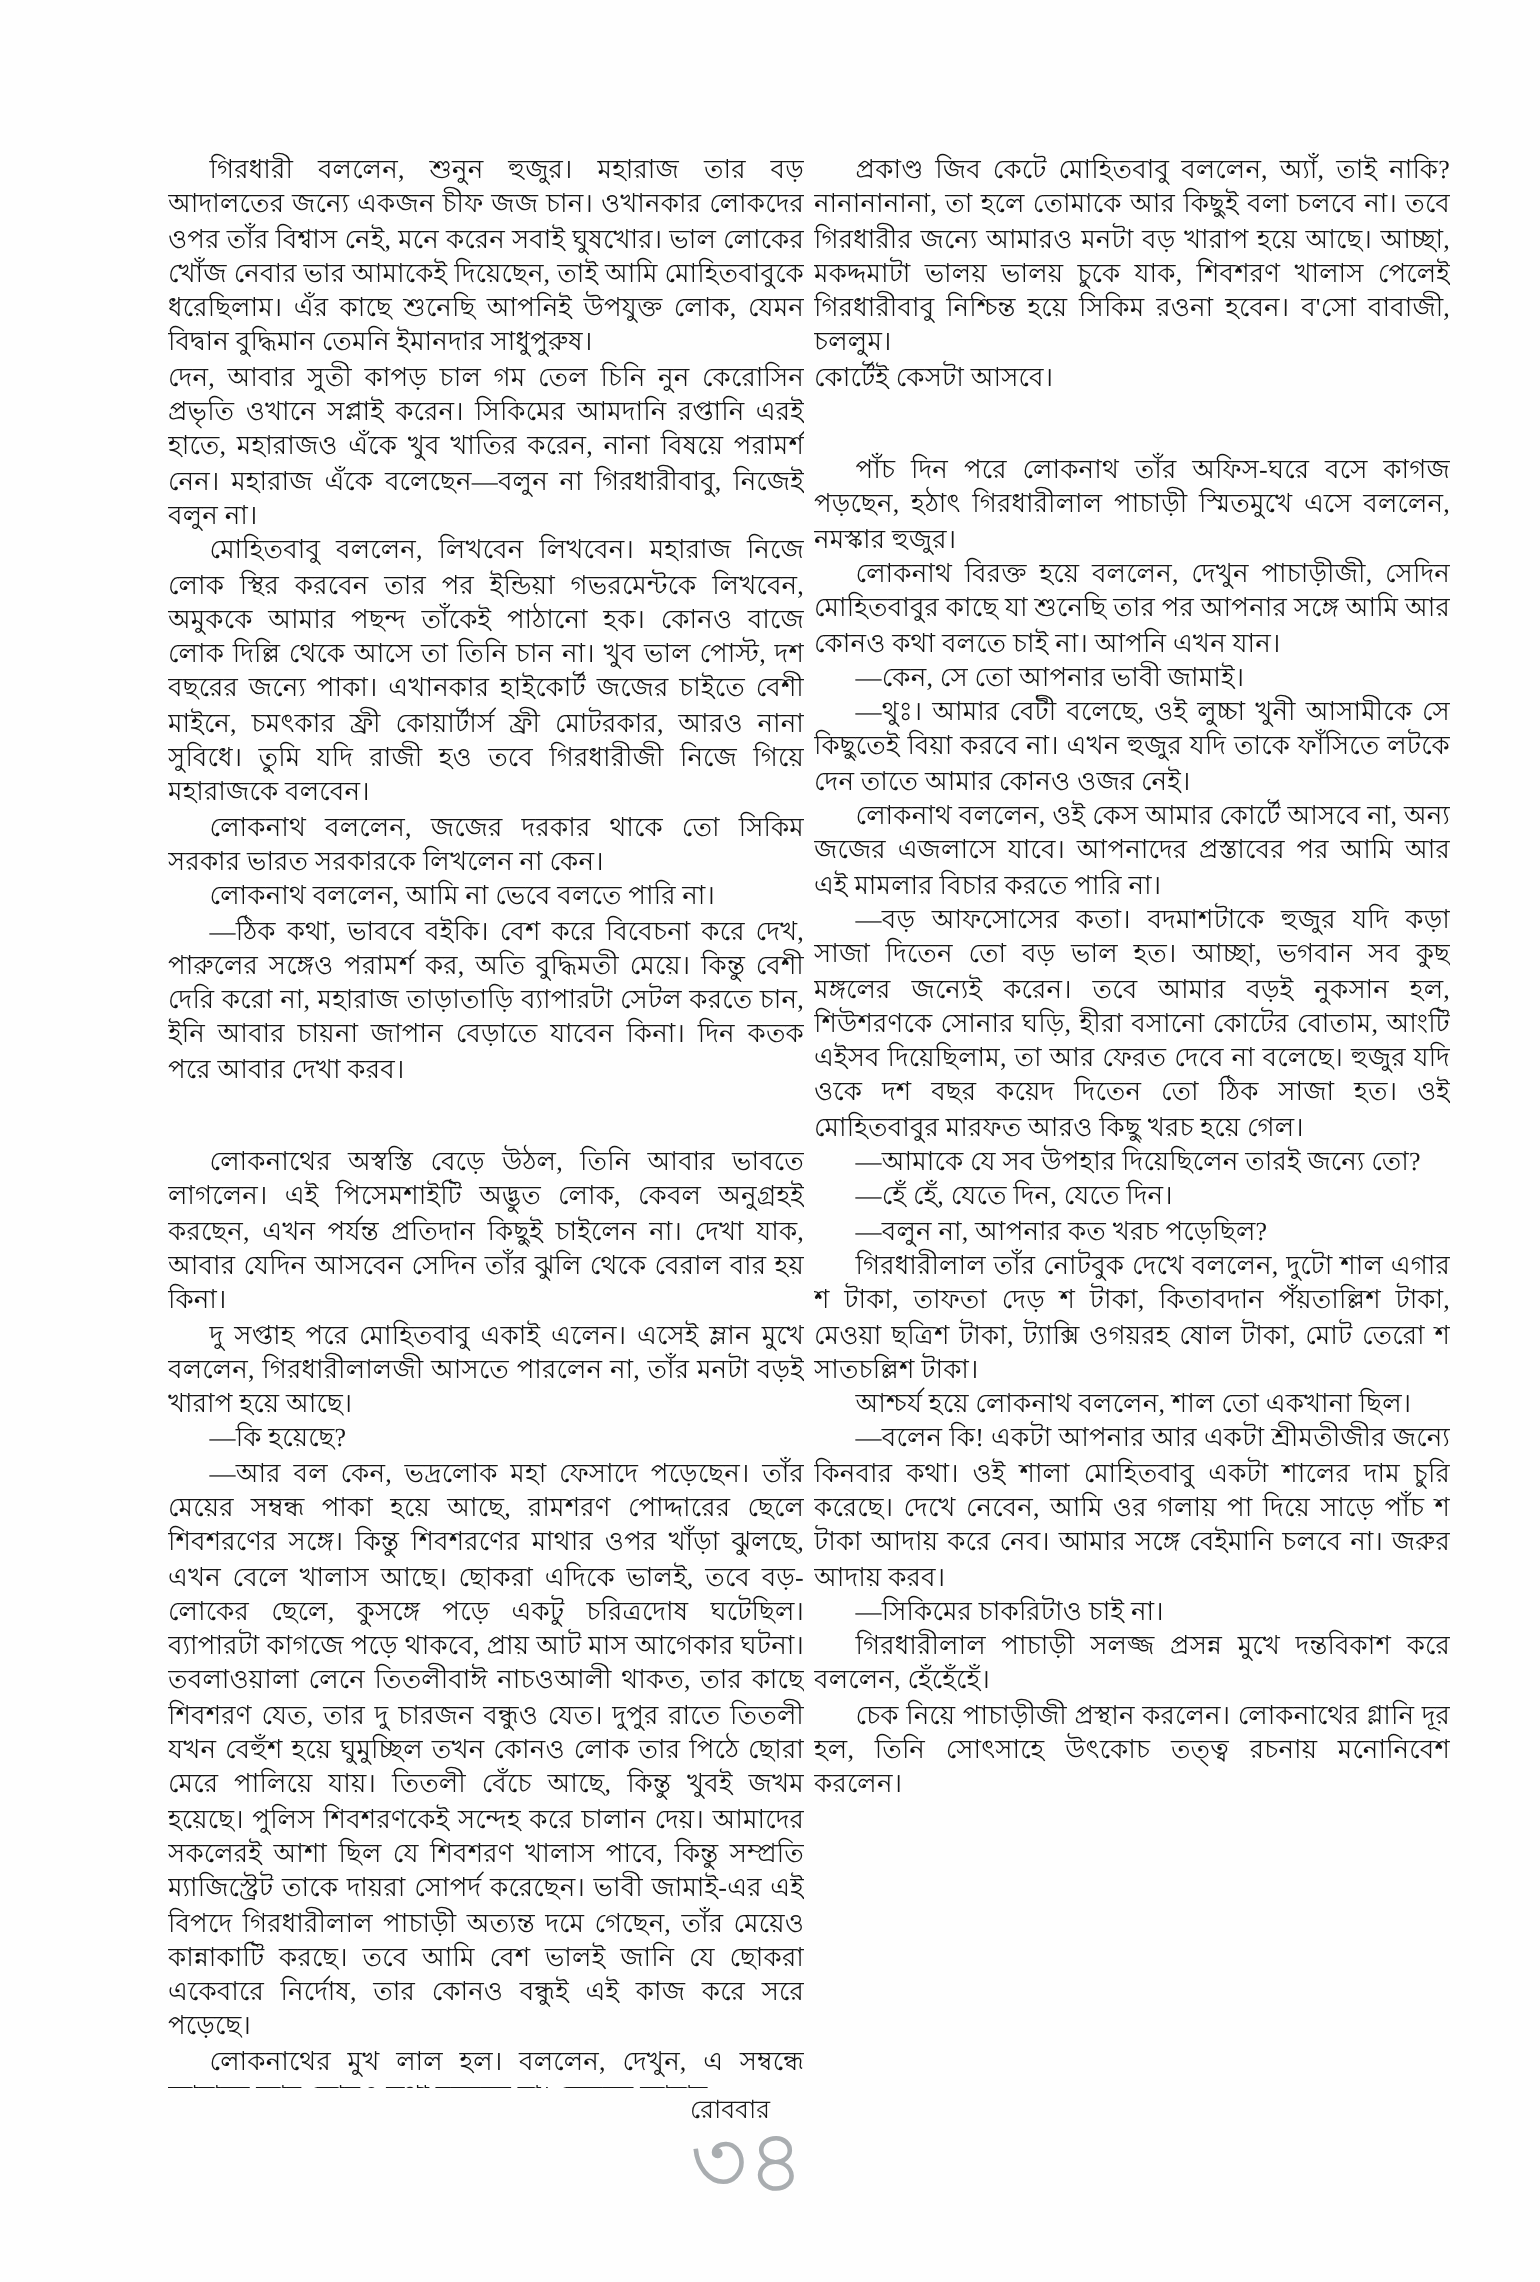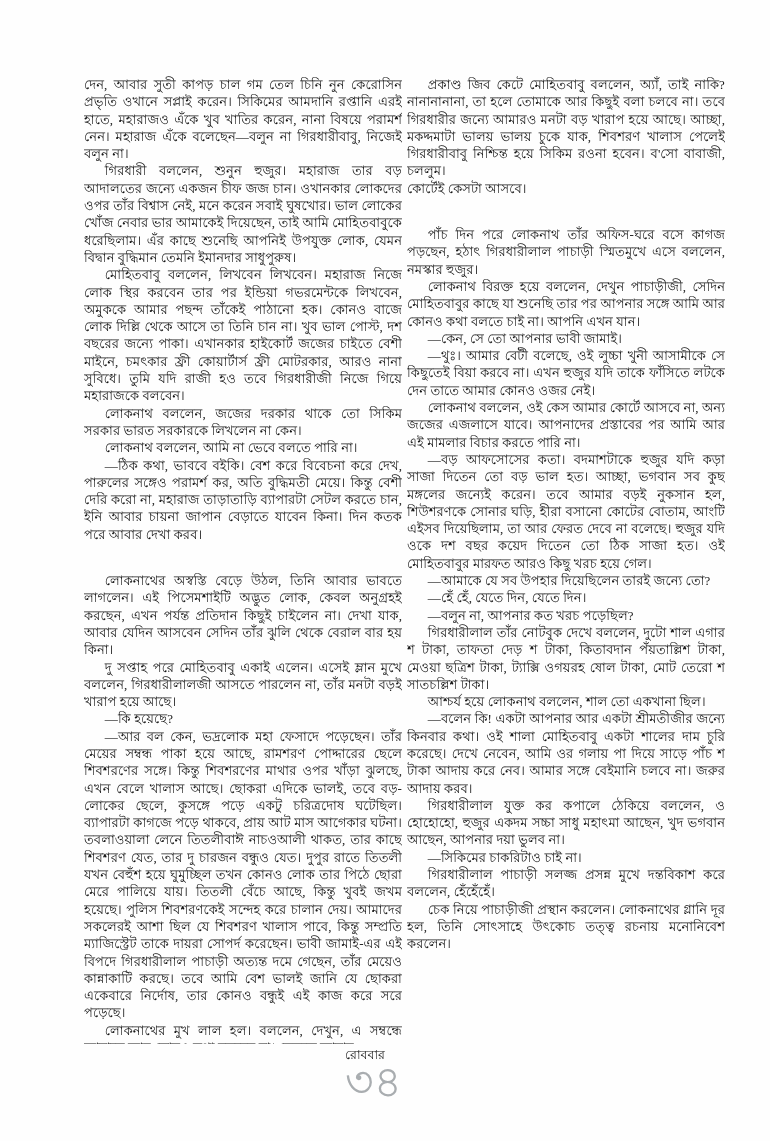--- a/index.html
+++ b/index.html
@@ -49,22 +49,22 @@
     font-family:"DejaVu Serif", serif;
     margin-top:0px;
   }
 </style>
 </head>
 <body>
 
 <div class="page">
 
   <div class="column column-left">
+      <p class="para indent">গিরধারী বললেন, শুনুন হুজুর। মহারাজ তার বড় আদালতের জন্যে একজন চীফ জজ চান। ওখানকার লোকদের ওপর তাঁর বিশ্বাস নেই, মনে করেন সবাই ঘুষখোর। ভাল লোকের খোঁজ নেবার ভার আমাকেই দিয়েছেন, তাই আমি মোহিতবাবুকে ধরেছিলাম। এঁর কাছে শুনেছি আপনিই উপযুক্ত লোক, যেমন বিদ্বান বুদ্ধিমান তেমনি ইমানদার সাধুপুরুষ।</p>
       <p class="para">দেন, আবার সুতী কাপড় চাল গম তেল চিনি নুন কেরোসিন প্রভৃতি ওখানে সপ্লাই করেন। সিকিমের আমদানি রপ্তানি এরই হাতে, মহারাজও এঁকে খুব খাতির করেন, নানা বিষয়ে পরামর্শ নেন। মহারাজ এঁকে বলেছেন—বলুন না গিরধারীবাবু, নিজেই বলুন না।</p>
-      <p class="para indent">গিরধারী বললেন, শুনুন হুজুর। মহারাজ তার বড় আদালতের জন্যে একজন চীফ জজ চান। ওখানকার লোকদের ওপর তাঁর বিশ্বাস নেই, মনে করেন সবাই ঘুষখোর। ভাল লোকের খোঁজ নেবার ভার আমাকেই দিয়েছেন, তাই আমি মোহিতবাবুকে ধরেছিলাম। এঁর কাছে শুনেছি আপনিই উপযুক্ত লোক, যেমন বিদ্বান বুদ্ধিমান তেমনি ইমানদার সাধুপুরুষ।</p>
       <p class="para indent">মোহিতবাবু বললেন, লিখবেন লিখবেন। মহারাজ নিজে লোক স্থির করবেন তার পর ইন্ডিয়া গভরমেন্টকে লিখবেন, অমুককে আমার পছন্দ তাঁকেই পাঠানো হক। কোনও বাজে লোক দিল্লি থেকে আসে তা তিনি চান না। খুব ভাল পোস্ট, দশ বছরের জন্যে পাকা। এখানকার হাইকোর্ট জজের চাইতে বেশী মাইনে, চমৎকার ফ্রী কোয়ার্টার্স ফ্রী মোটরকার, আরও নানা সুবিধে। তুমি যদি রাজী হও তবে গিরধারীজী নিজে গিয়ে মহারাজকে বলবেন।</p>
       <p class="para indent">লোকনাথ বললেন, জজের দরকার থাকে তো সিকিম সরকার ভারত সরকারকে লিখলেন না কেন।</p>
       <p class="para indent">লোকনাথ বললেন, আমি না ভেবে বলতে পারি না।</p>
       <p class="para indent">—ঠিক কথা, ভাববে বইকি। বেশ করে বিবেচনা করে দেখ, পারুলের সঙ্গেও পরামর্শ কর, অতি বুদ্ধিমতী মেয়ে। কিন্তু বেশী দেরি করো না, মহারাজ তাড়াতাড়ি ব্যাপারটা সেটল করতে চান, ইনি আবার চায়না জাপান বেড়াতে যাবেন কিনা। দিন কতক পরে আবার দেখা করব।</p>
       <p class="para indent space-before">লোকনাথের অস্বস্তি বেড়ে উঠল, তিনি আবার ভাবতে লাগলেন। এই পিসেমশাইটি অদ্ভুত লোক, কেবল অনুগ্রহই করছেন, এখন পর্যন্ত প্রতিদান কিছুই চাইলেন না। দেখা যাক, আবার যেদিন আসবেন সেদিন তাঁর ঝুলি থেকে বেরাল বার হয় কিনা।</p>
       <p class="para indent">দু সপ্তাহ পরে মোহিতবাবু একাই এলেন। এসেই ম্লান মুখে বললেন, গিরধারীলালজী আসতে পারলেন না, তাঁর মনটা বড়ই খারাপ হয়ে আছে।</p>
       <p class="para indent">—কি হয়েছে?</p>
       <p class="para indent">—আর বল কেন, ভদ্রলোক মহা ফেসাদে পড়েছেন। তাঁর মেয়ের সম্বন্ধ পাকা হয়ে আছে, রামশরণ পোদ্দারের ছেলে শিবশরণের সঙ্গে। কিন্তু শিবশরণের মাথার ওপর খাঁড়া ঝুলছে, এখন বেলে খালাস আছে। ছোকরা এদিকে ভালই, তবে বড়-লোকের ছেলে, কুসঙ্গে পড়ে একটু চরিত্রদোষ ঘটেছিল। ব্যাপারটা কাগজে পড়ে থাকবে, প্রায় আট মাস আগেকার ঘটনা। তবলাওয়ালা লেনে তিতলীবাঈ নাচওআলী থাকত, তার কাছে শিবশরণ যেত, তার দু চারজন বন্ধুও যেত। দুপুর রাতে তিতলী যখন বেহুঁশ হয়ে ঘুমুচ্ছিল তখন কোনও লোক তার পিঠে ছোরা মেরে পালিয়ে যায়। তিতলী বেঁচে আছে, কিন্তু খুবই জখম হয়েছে। পুলিস শিবশরণকেই সন্দেহ করে চালান দেয়। আমাদের সকলেরই আশা ছিল যে শিবশরণ খালাস পাবে, কিন্তু সম্প্রতি ম্যাজিস্ট্রেট তাকে দায়রা সোপর্দ করেছেন। ভাবী জামাই-এর এই বিপদে গিরধারীলাল পাচাড়ী অত্যন্ত দমে গেছেন, তাঁর মেয়েও কান্নাকাটি করছে। তবে আমি বেশ ভালই জানি যে ছোকরা একেবারে নির্দোষ, তার কোনও বন্ধুই এই কাজ করে সরে পড়েছে।</p>
       <p class="para indent">লোকনাথের মুখ লাল হল। বললেন, দেখুন, এ সম্বন্ধে আমাকে আর কোনও কথা বলবেন না। সেসন্সে আমার</p>
     </div>
@@ -77,21 +77,20 @@
       <p class="para indent">—কেন, সে তো আপনার ভাবী জামাই।</p>
       <p class="para indent">—থুঃ। আমার বেটী বলেছে, ওই লুচ্চা খুনী আসামীকে সে কিছুতেই বিয়া করবে না। এখন হুজুর যদি তাকে ফাঁসিতে লটকে দেন তাতে আমার কোনও ওজর নেই।</p>
       <p class="para indent">লোকনাথ বললেন, ওই কেস আমার কোর্টে আসবে না, অন্য জজের এজলাসে যাবে। আপনাদের প্রস্তাবের পর আমি আর এই মামলার বিচার করতে পারি না।</p>
       <p class="para indent">—বড় আফসোসের কতা। বদমাশটাকে হুজুর যদি কড়া সাজা দিতেন তো বড় ভাল হত। আচ্ছা, ভগবান সব কুছ মঙ্গলের জন্যেই করেন। তবে আমার বড়ই নুকসান হল, শিউশরণকে সোনার ঘড়ি, হীরা বসানো কোটের বোতাম, আংটি এইসব দিয়েছিলাম, তা আর ফেরত দেবে না বলেছে। হুজুর যদি ওকে দশ বছর কয়েদ দিতেন তো ঠিক সাজা হত। ওই মোহিতবাবুর মারফত আরও কিছু খরচ হয়ে গেল।</p>
       <p class="para indent">—আমাকে যে সব উপহার দিয়েছিলেন তারই জন্যে তো?</p>
       <p class="para indent">—হেঁ হেঁ, যেতে দিন, যেতে দিন।</p>
       <p class="para indent">—বলুন না, আপনার কত খরচ পড়েছিল?</p>
       <p class="para indent">গিরধারীলাল তাঁর নোটবুক দেখে বললেন, দুটো শাল এগার শ টাকা, তাফতা দেড় শ টাকা, কিতাবদান পঁয়তাল্লিশ টাকা, মেওয়া ছত্রিশ টাকা, ট্যাক্সি ওগয়রহ ষোল টাকা, মোট তেরো শ সাতচল্লিশ টাকা।</p>
       <p class="para indent">আশ্চর্য হয়ে লোকনাথ বললেন, শাল তো একখানা ছিল।</p>
       <p class="para indent">—বলেন কি! একটা আপনার আর একটা শ্রীমতীজীর জন্যে কিনবার কথা। ওই শালা মোহিতবাবু একটা শালের দাম চুরি করেছে। দেখে নেবেন, আমি ওর গলায় পা দিয়ে সাড়ে পাঁচ শ টাকা আদায় করে নেব। আমার সঙ্গে বেইমানি চলবে না। জরুর আদায় করব।</p>
-      <p class="para indent">গিরধারীলাল যুক্ত কর কপালে ঠেকিয়ে বললেন, ও হোহোহো, হুজুর একদম সচ্চা সাধু মহাৎমা আছেন, খুদ ভগবান আছেন, আপনার দয়া ভুলব না।</p>
       <p class="para indent">—সিকিমের চাকরিটাও চাই না।</p>
       <p class="para indent">গিরধারীলাল পাচাড়ী সলজ্জ প্রসন্ন মুখে দন্তবিকাশ করে বললেন, হেঁহেঁহেঁ।</p>
       <p class="para indent">চেক নিয়ে পাচাড়ীজী প্রস্থান করলেন। লোকনাথের গ্লানি দূর হল, তিনি সোৎসাহে উৎকোচ তত্ত্ব রচনায় মনোনিবেশ করলেন।</p>
     </div>
 
   <div class="footer">
     <div class="footer-label">রোববার</div>
     <div class="footer-number">৩৪</div>
   </div>
 

